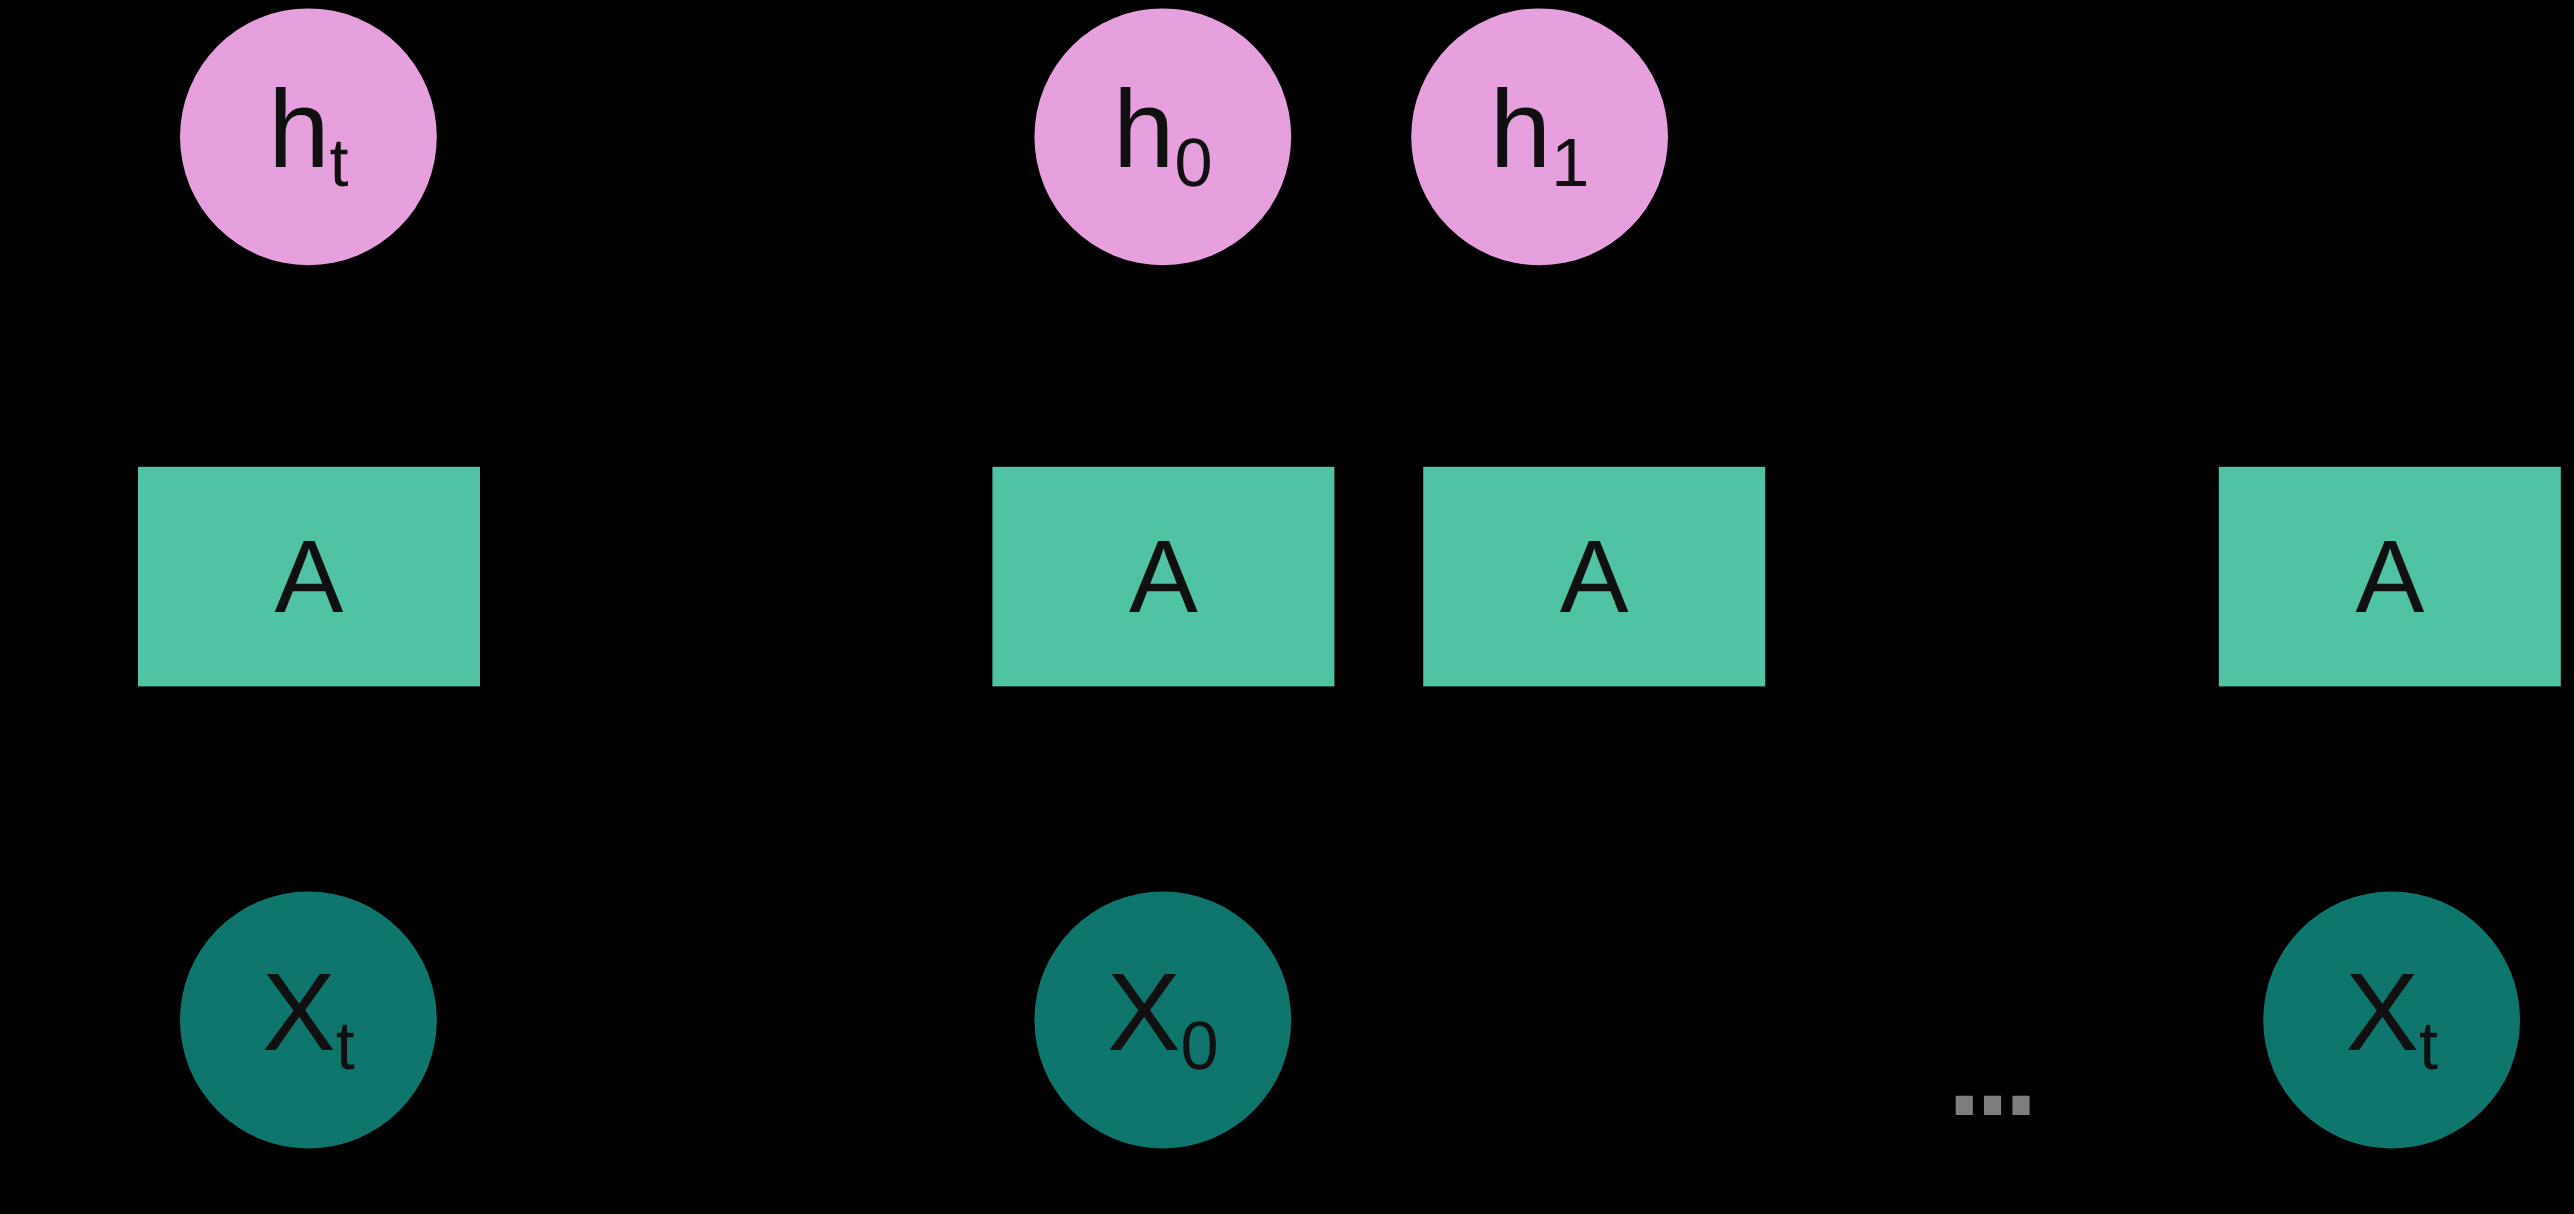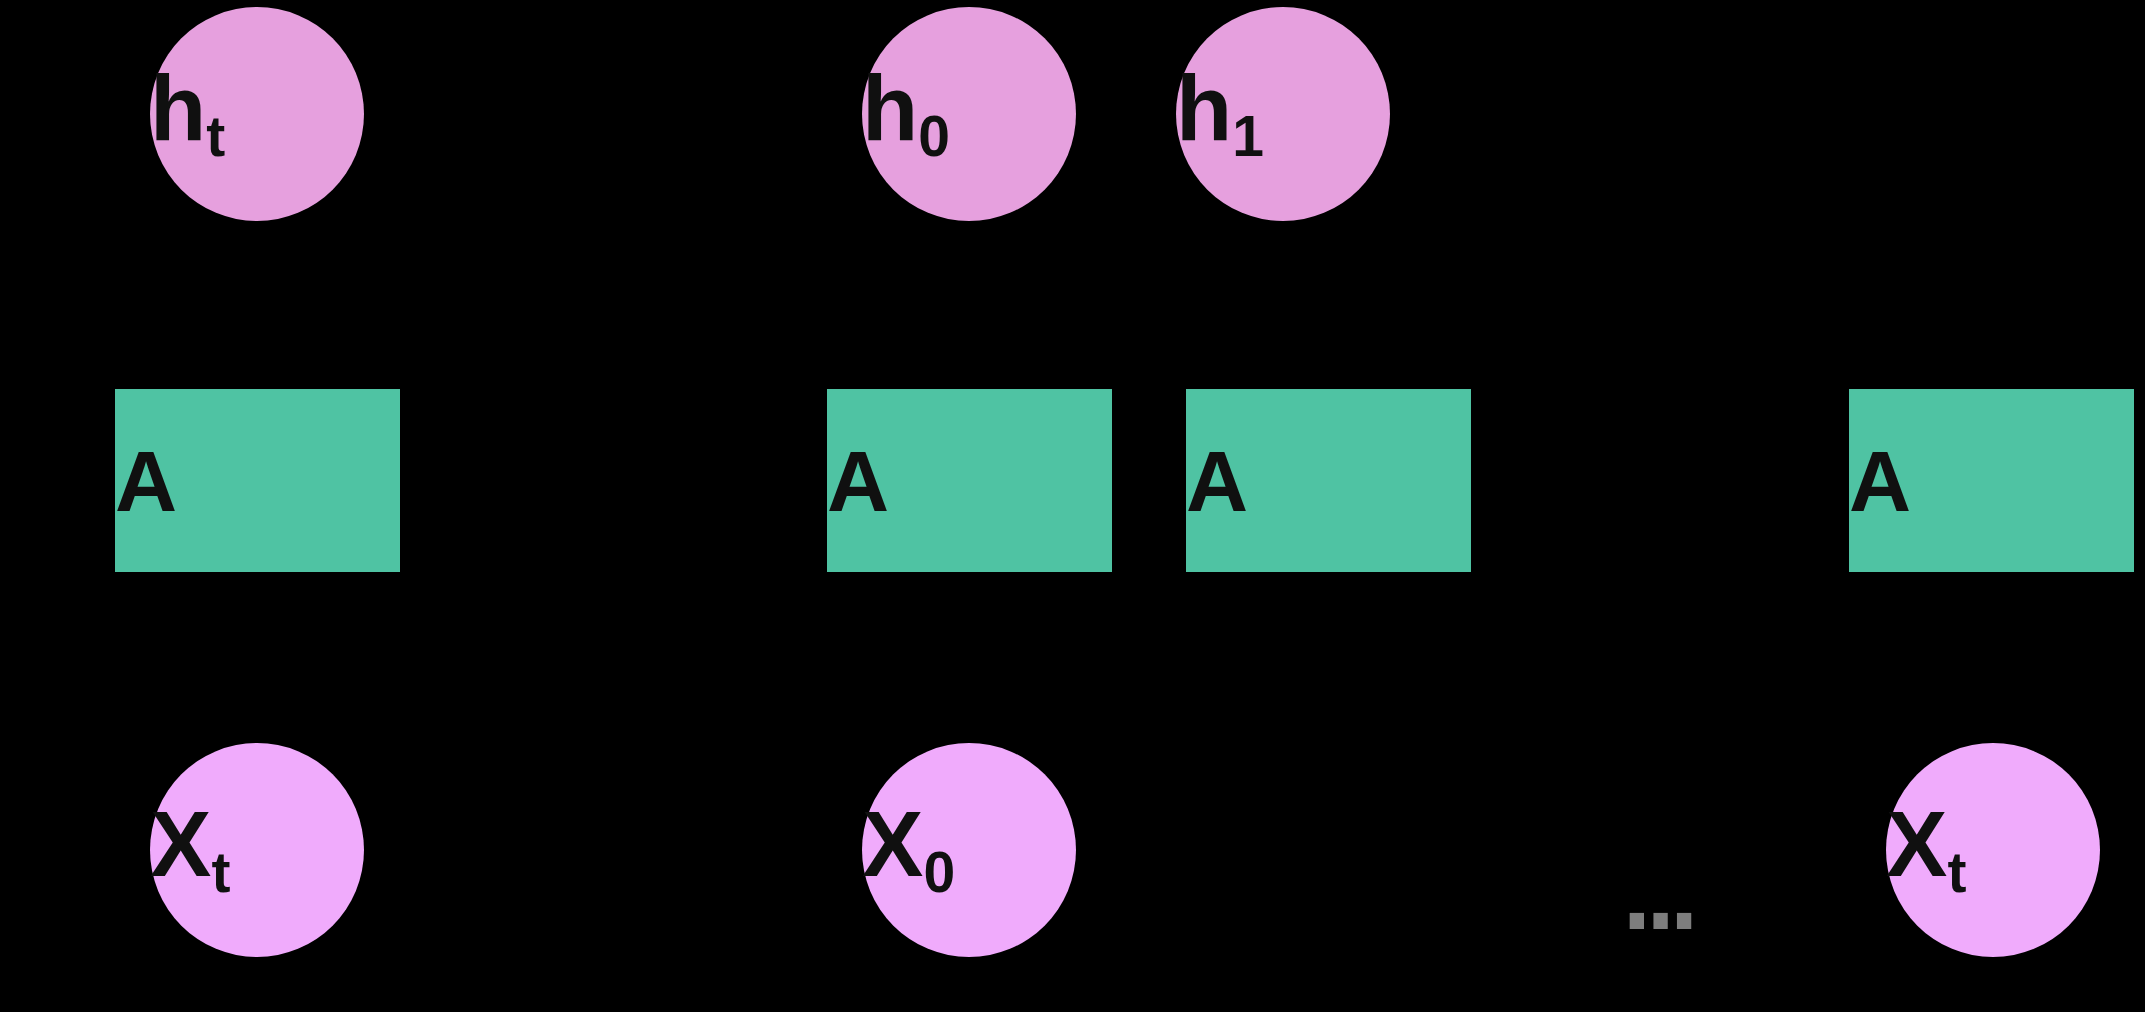--- a/index.html
+++ b/index.html
@@ -12,30 +12,29 @@
     width: 2145px;
     height: 1012px;
     background: #000000;
     overflow: hidden;
     font-family: "Liberation Sans", "DejaVu Sans", sans-serif;
   }
   .node {
     position: absolute;
     display: flex;
     align-items: center;
-    justify-content: flex-start;
-    font-weight: bold;
+    justify-content: center;
   }
   .circle {
     width: 214px;
     height: 214px;
     border-radius: 50%;
   }
   .hidden-circle { background: #e6a0de; top: 7px; }
-  .input-circle  { background: #f0abfc; top: 743px; }
+  .input-circle  { background: #0f766e; top: 743px; }
   .cell-box {
     width: 285px;
     height: 183px;
     top: 389px;
     background: #4fc3a3;
   }
   .lbl {
     color: #101010;
     font-size: 92px;
     line-height: 1;

